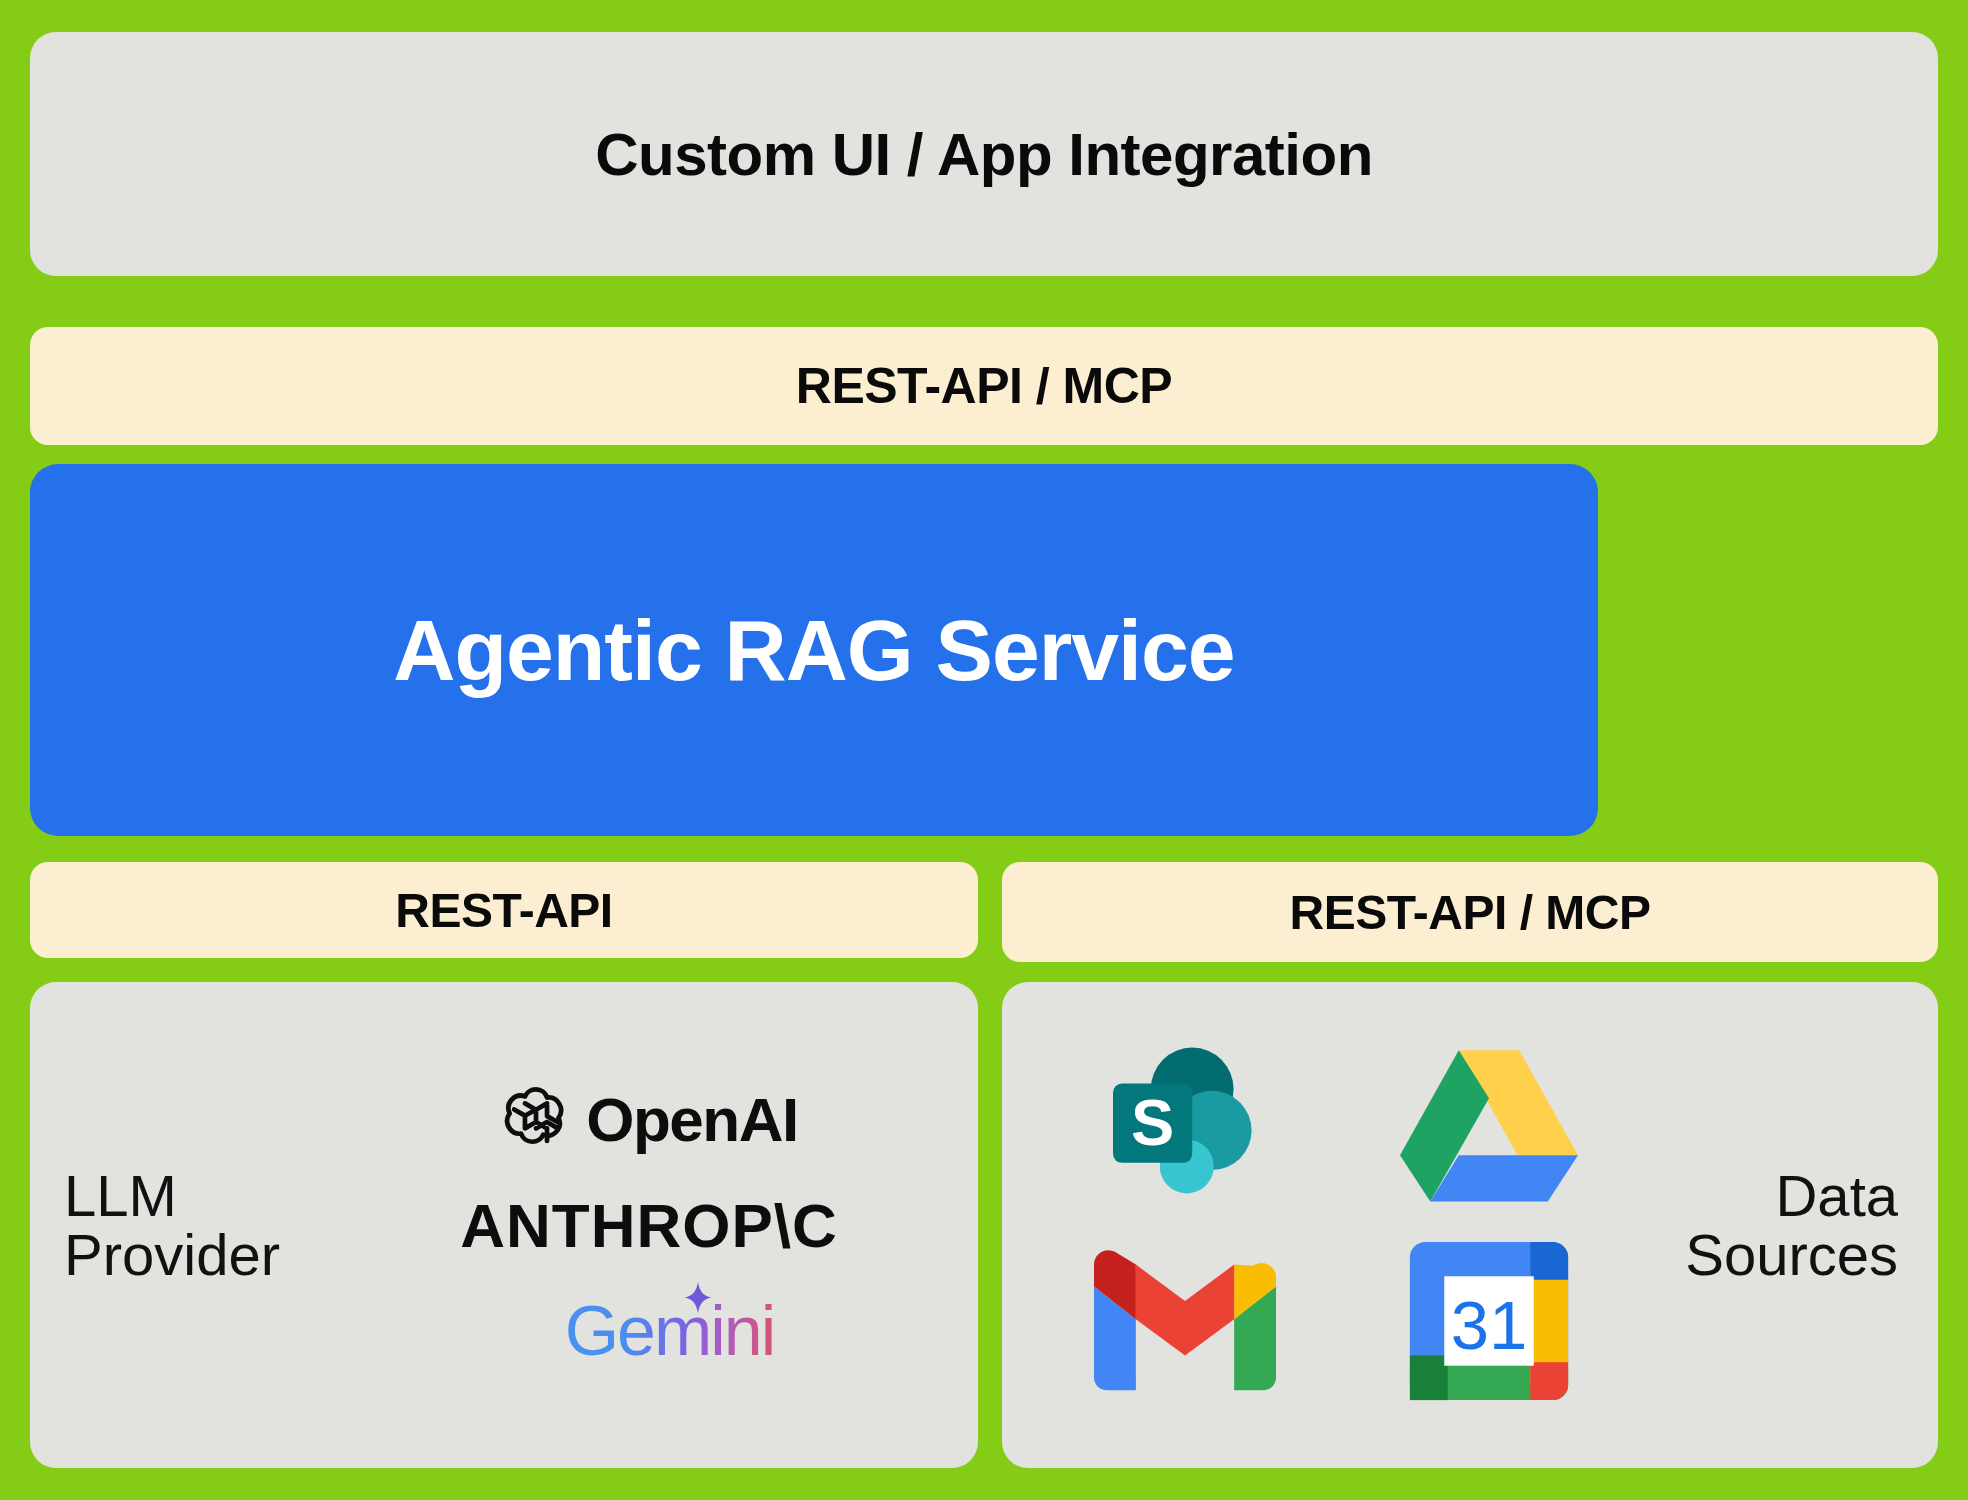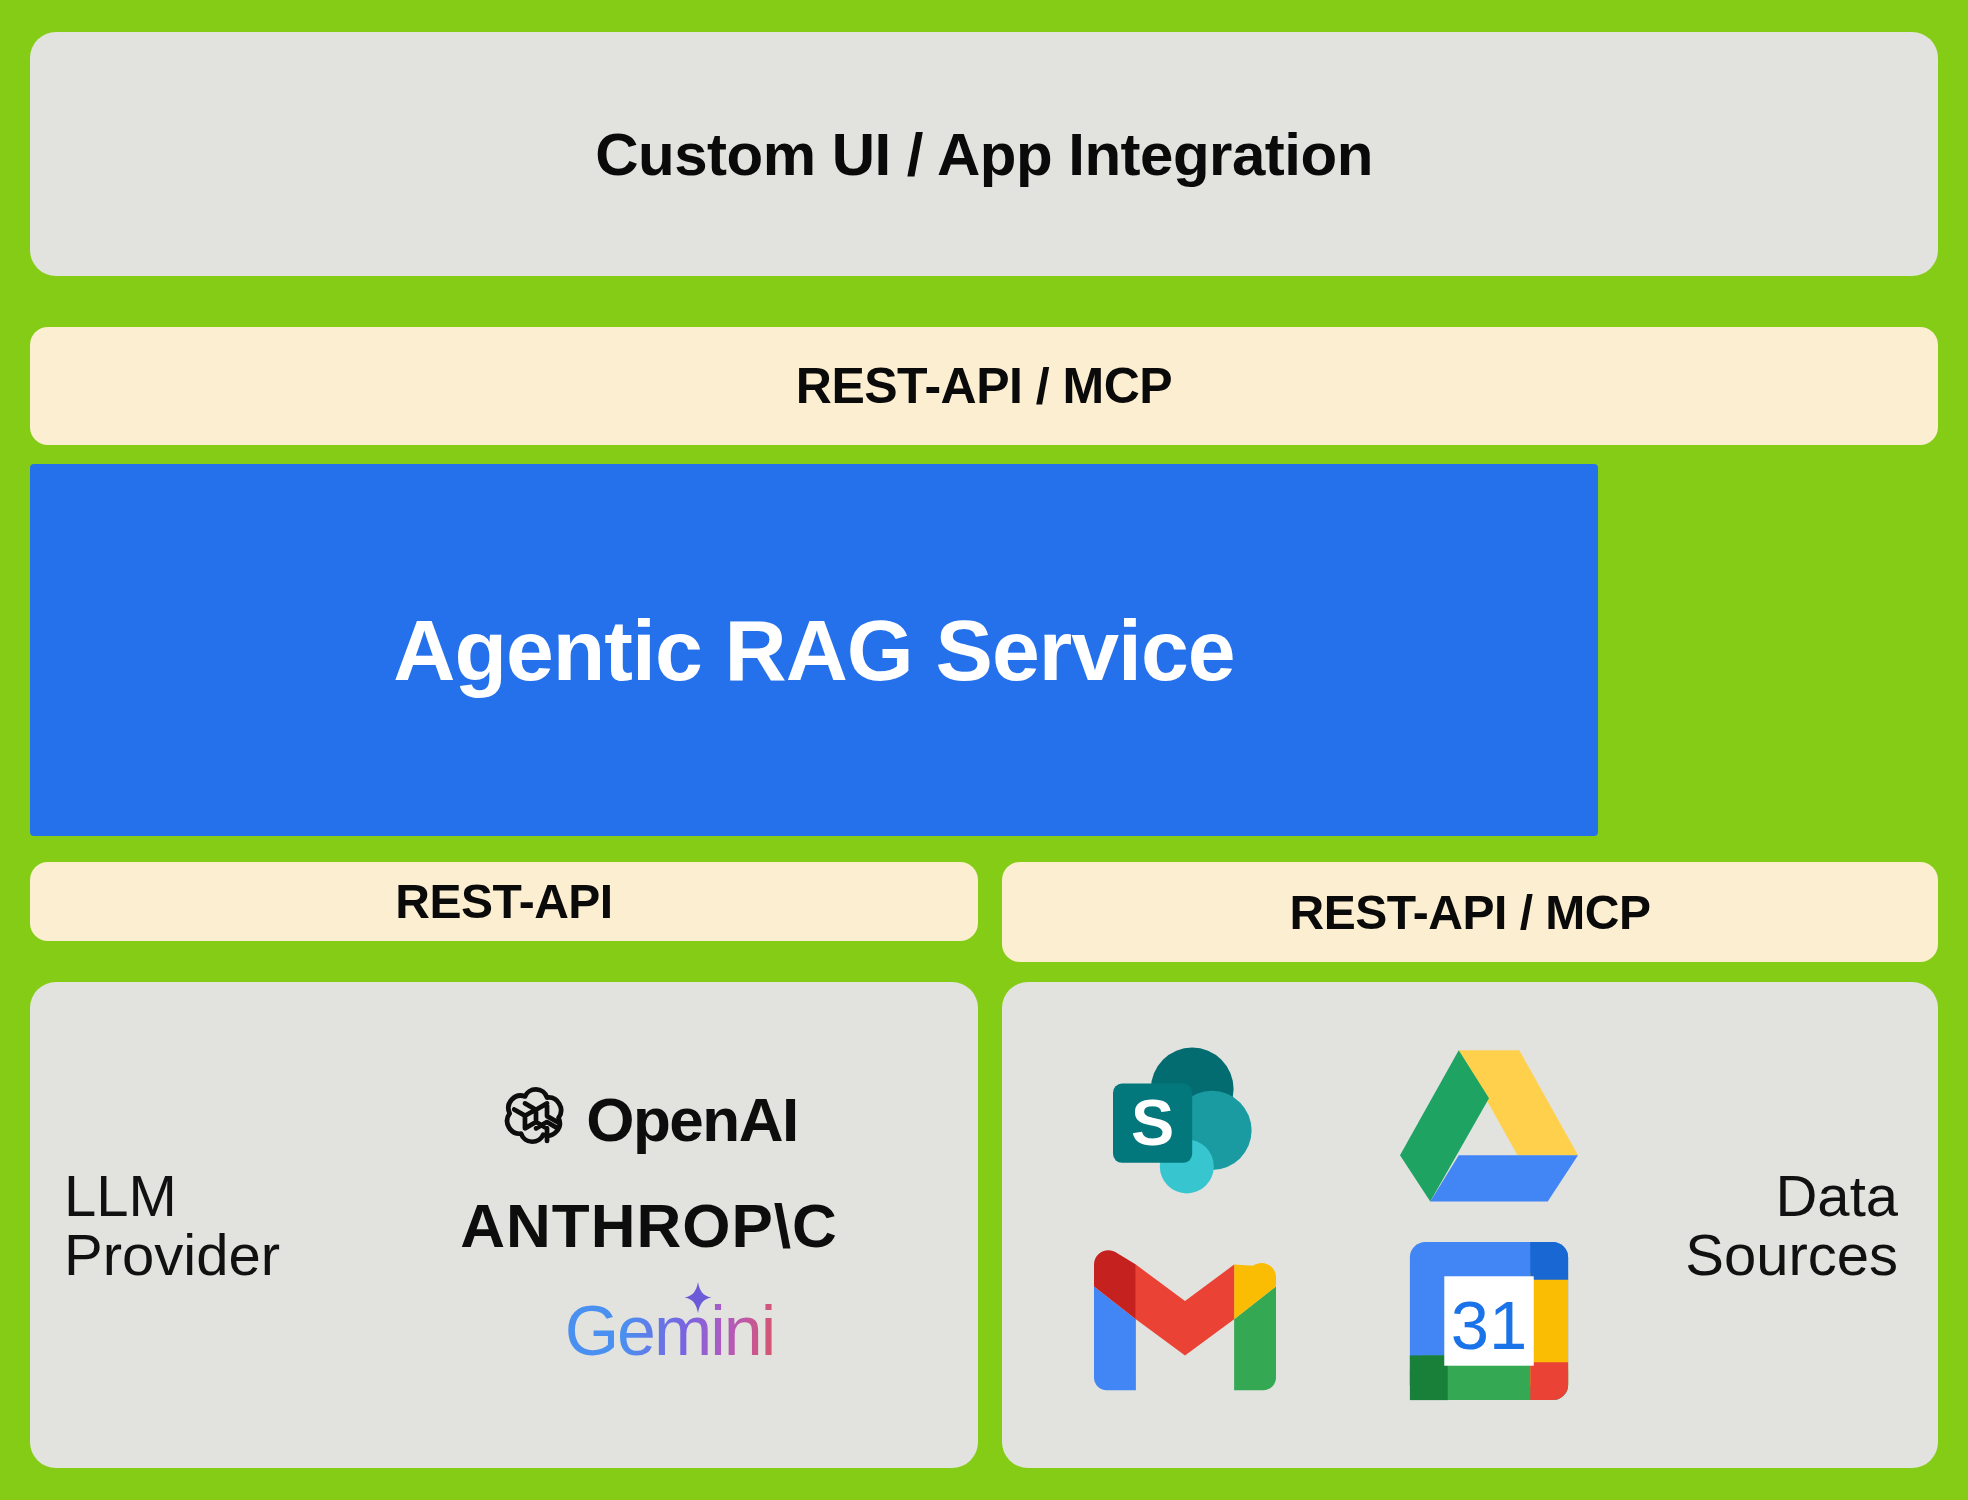--- a/index.html
+++ b/index.html
@@ -49,32 +49,32 @@
     background: #FCEFD1;
     border-radius: 18px;
   }
   .layer-api-top .band-label { font-size: 50px; }
 
   
   .layer-core {
     left: 30px;  top: 464px;
     width: 1568px; height: 372px;
     background: #2571EC;
-    border-radius: 4px;
+    border-radius: 28px;
   }
   .layer-core .band-label {
     font-size: 86px;
     color: #FFFFFF;
     letter-spacing: -1px;
   }
 
   
   .layer-api-left {
     left: 30px;  top: 862px;
-    width: 948px; height: 79px;
+    width: 948px; height: 96px;
     background: #FCEFD1;
     border-radius: 18px;
   }
   .layer-api-right {
     left: 1002px; top: 862px;
     width: 936px;  height: 100px;
     background: #FCEFD1;
     border-radius: 18px;
   }
   .layer-api-left .band-label,

